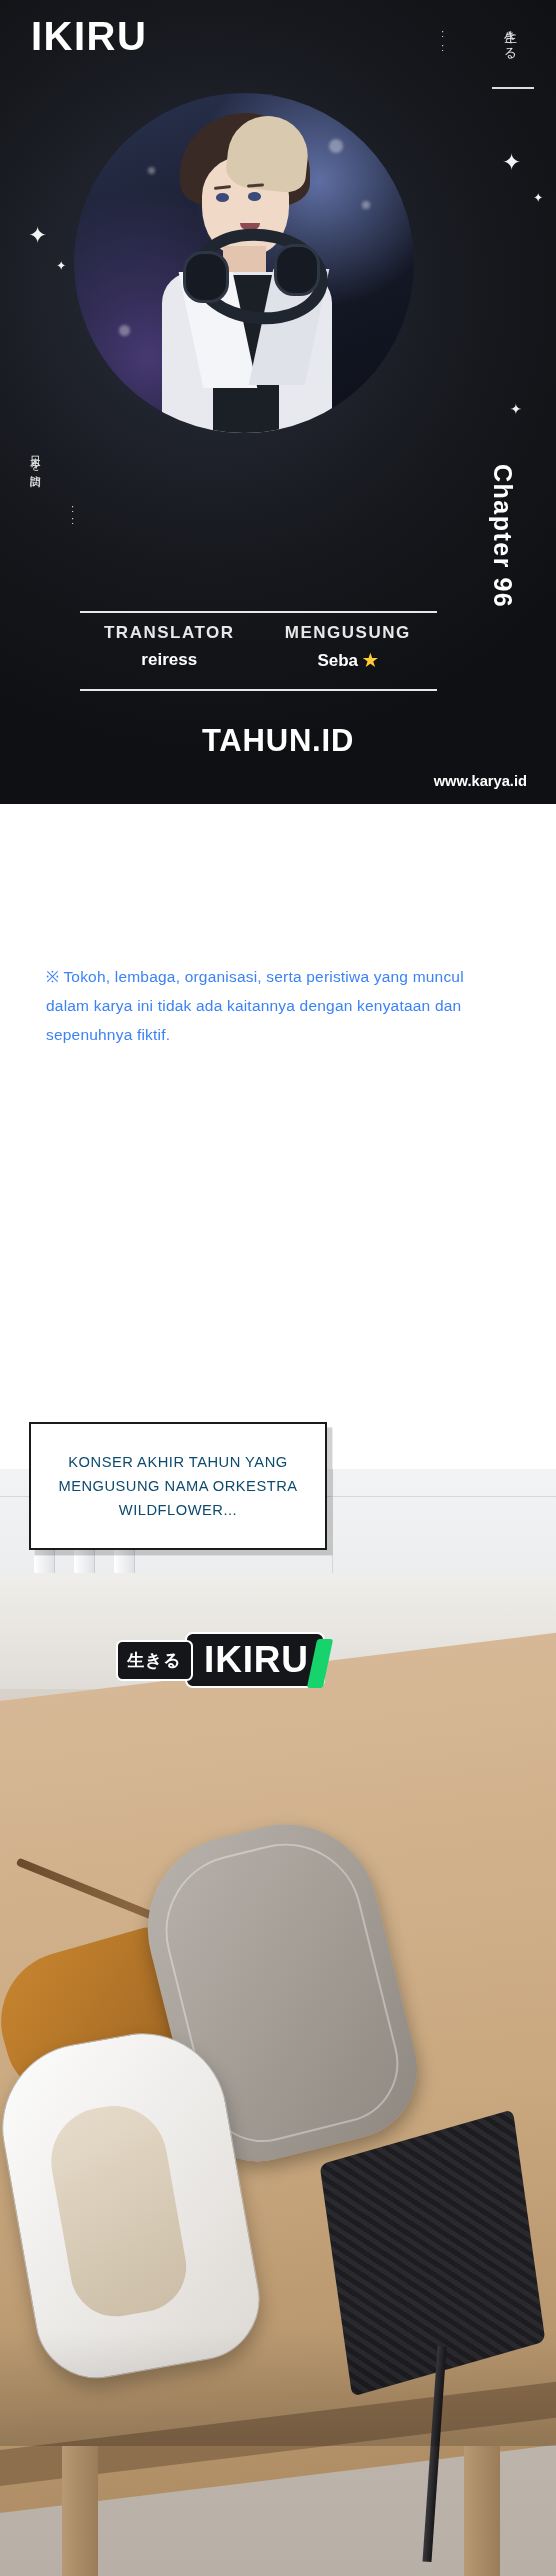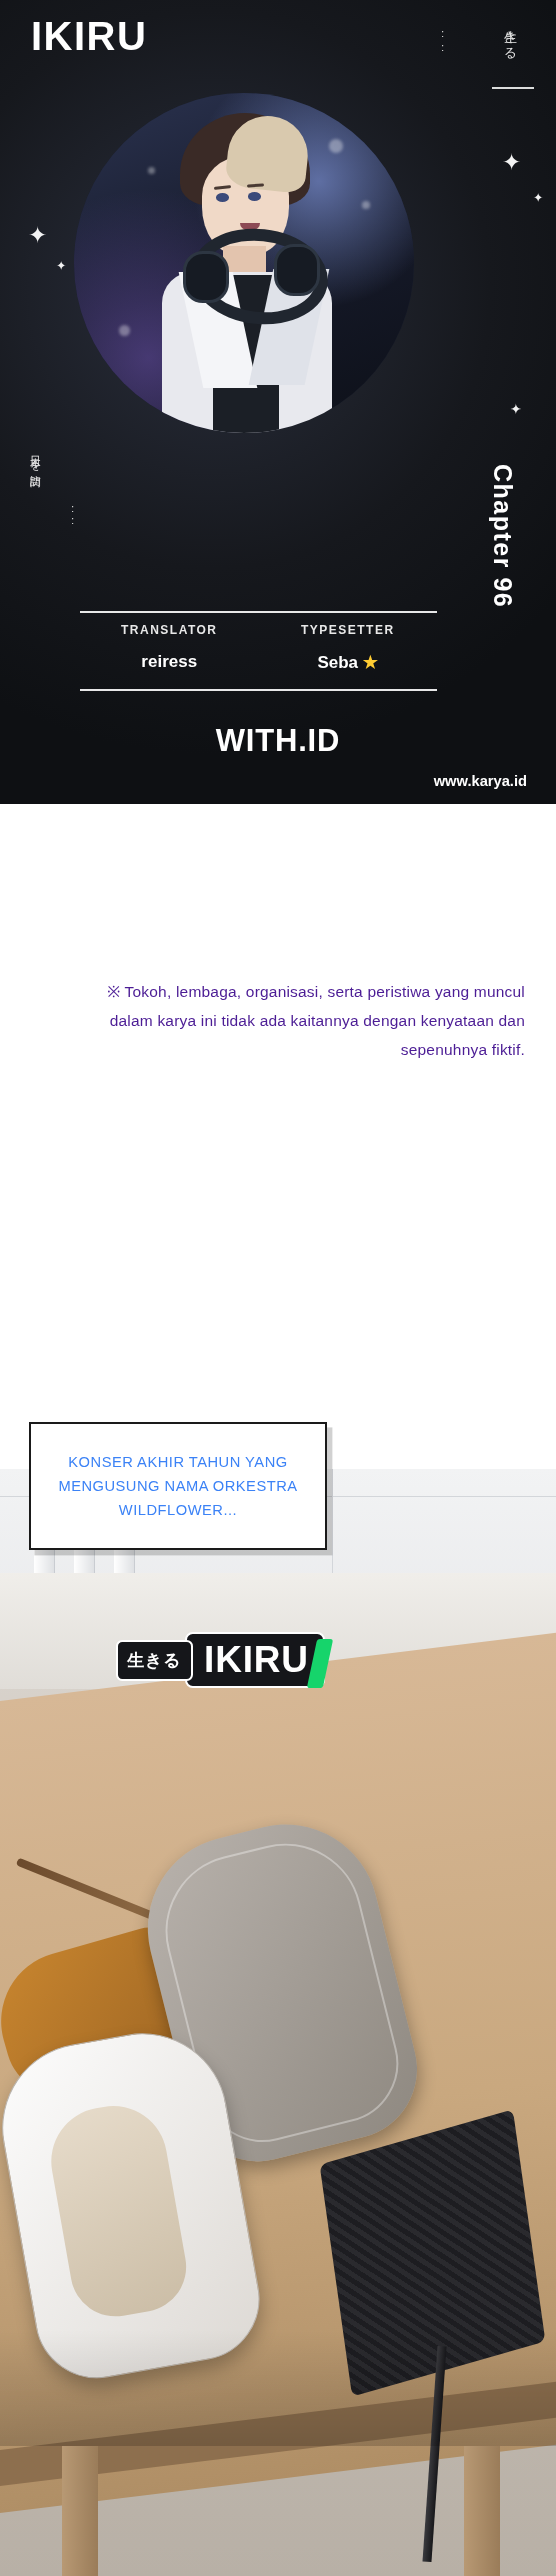--- a/index.html
+++ b/index.html
@@ -292,27 +292,27 @@
     top: 623px;
     width: 357px;
     display: flex;
   }
   .credit-col {
     flex: 1;
     text-align: center;
     color: #ffffff;
   }
   .credit-role {
-    font-size: 12px;
+    font-size: 17px;
     letter-spacing: 1.5px;
     font-weight: 700;
     color: #e8e8e8;
   }
   .credit-name {
-    margin-top: 15px;
+    margin-top: 7px;
     font-size: 17px;
     font-weight: 700;
   }
   .star { color: #ffcc33; }
 
   .support-text {
     position: absolute;
     left: 0; right: 0;
     top: 705px;
     text-align: center;
@@ -346,23 +346,23 @@
     top: 804px;
     width: 556px;
     height: 510px;
     background: #ffffff;
   }
   .disclaimer p {
     position: absolute;
     left: 46px;
     top: 158px;
     width: 464px;
-    margin: 15px;
-    text-align: right;
-    color: #4c1d95;
+    margin: 0;
+    text-align: left;
+    color: #3b82f6;
     font-size: 15.5px;
     line-height: 29px;
     letter-spacing: 0.2px;
   }
 
   
   .panel1 {
     position: absolute;
     left: 0;
     top: 1314px;
@@ -400,21 +400,21 @@
     height: 124px;
     background: #ffffff;
     border: 2.3px solid #1a1a1a;
     box-shadow: 5.4px 5.4px 0 rgba(0,0,0,.18);
     display: flex;
     align-items: center;
     justify-content: center;
   }
   .bubble-text {
     text-align: center;
-    color: #3b82f6;
+    color: #0c4a6e;
     font-size: 14.7px;
     line-height: 24px;
     letter-spacing: 0.5px;
     font-weight: 500;
     text-transform: uppercase;
   }
 
   
   .panel2 {
     position: absolute;
@@ -648,31 +648,31 @@
 
 
     <div class="hr-white hr-1"></div>
 
     <div class="credits">
       <div class="credit-col">
         <div class="credit-role">TRANSLATOR</div>
         <div class="credit-name">reiress</div>
       </div>
       <div class="credit-col">
-        <div class="credit-role">TYPESETTER</div>
+        <div class="credit-role">MENGUSUNG</div>
         <div class="credit-name">
           <span>Seba</span>
           <span class="star">★</span>
         </div>
       </div>
     </div>
 
     <div class="hr-white hr-2"></div>
 
-    <div class="site-big">WITH.ID</div>
+    <div class="site-big">TAHUN.ID</div>
     <div class="site-small">www.karya.id</div>
   </div>
 
   <div class="disclaimer">
     <p>※ Tokoh, lembaga, organisasi, serta peristiwa yang muncul dalam karya ini tidak ada kaitannya dengan kenyataan dan sepenuhnya fiktif.</p>
   </div>
 
   <div class="panel1">
     <div class="room-bg"></div>
     <div class="curtain" style="left:34px;"></div>

